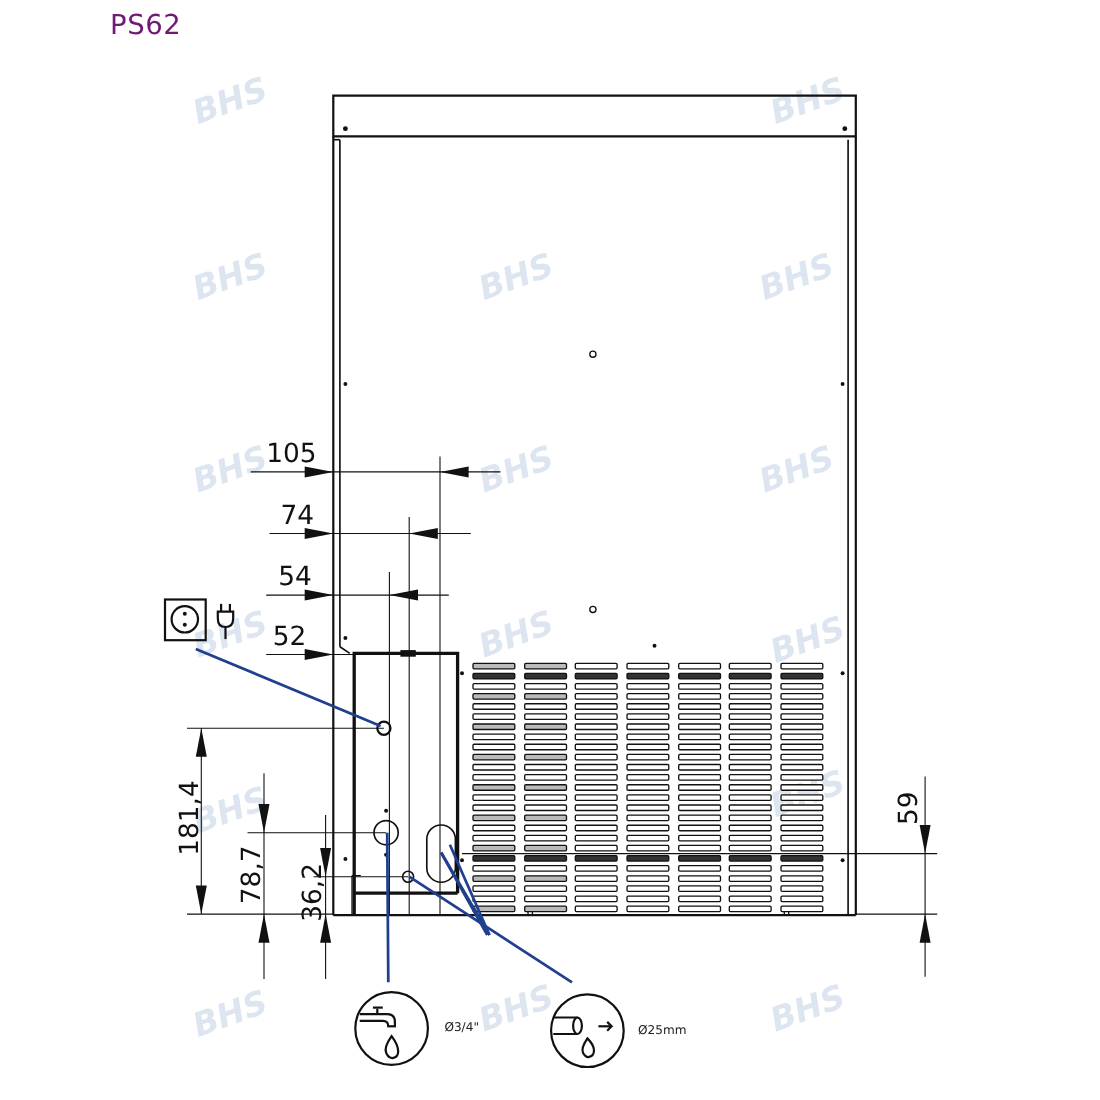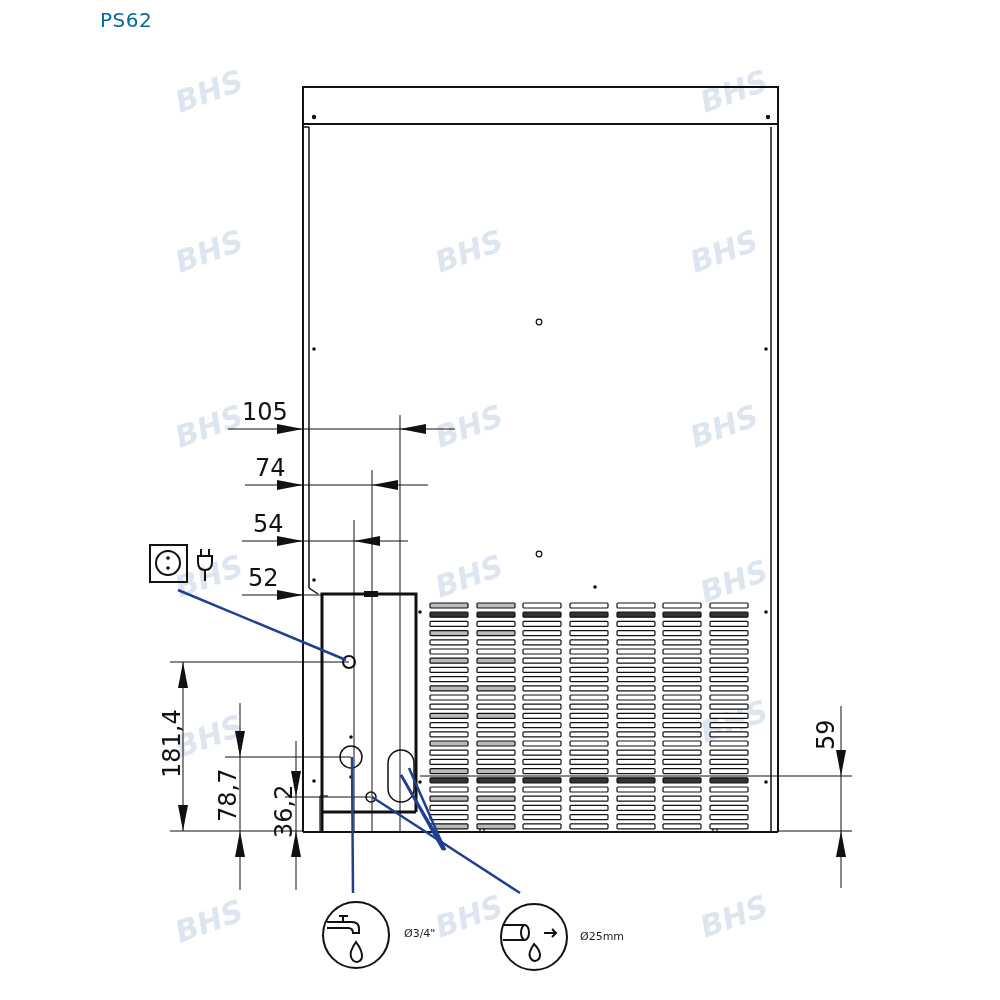--- a/index.html
+++ b/index.html
@@ -1,17 +1,17 @@
 <!DOCTYPE html>
 <html><head>
 <meta charset="utf-8">
 <style>
   html, body { margin: 0; padding: 0; background: #ffffff; }
   body { width: 1000px; height: 1000px; position: relative; overflow: hidden; font-family: "DejaVu Sans", sans-serif; }
-  .title { position: absolute; left: 100px; top: 8px; font-size: 20px; color: #0369a1; font-family: "DejaVu Sans", sans-serif; letter-spacing: 0.5px; }
+  .title { position: absolute; left: 100px; top: 8px; font-size: 25px; color: #701a75; font-family: "DejaVu Sans", sans-serif; letter-spacing: 0.5px; }
   svg.drawing { position: absolute; left: 0; top: 0; }
   .wm { font-family: "DejaVu Sans", sans-serif; font-weight: bold; font-style: italic; fill: #dde6f0; font-size: 30px; }
   .dim { font-family: "DejaVu Sans", sans-serif; font-size: 24px; fill: #111; }
   .lbl { font-family: "DejaVu Sans", sans-serif; font-size: 11px; fill: #222; }
 </style>
 </head>
 <body>
 
 <div class="title">PS62</div>
 

